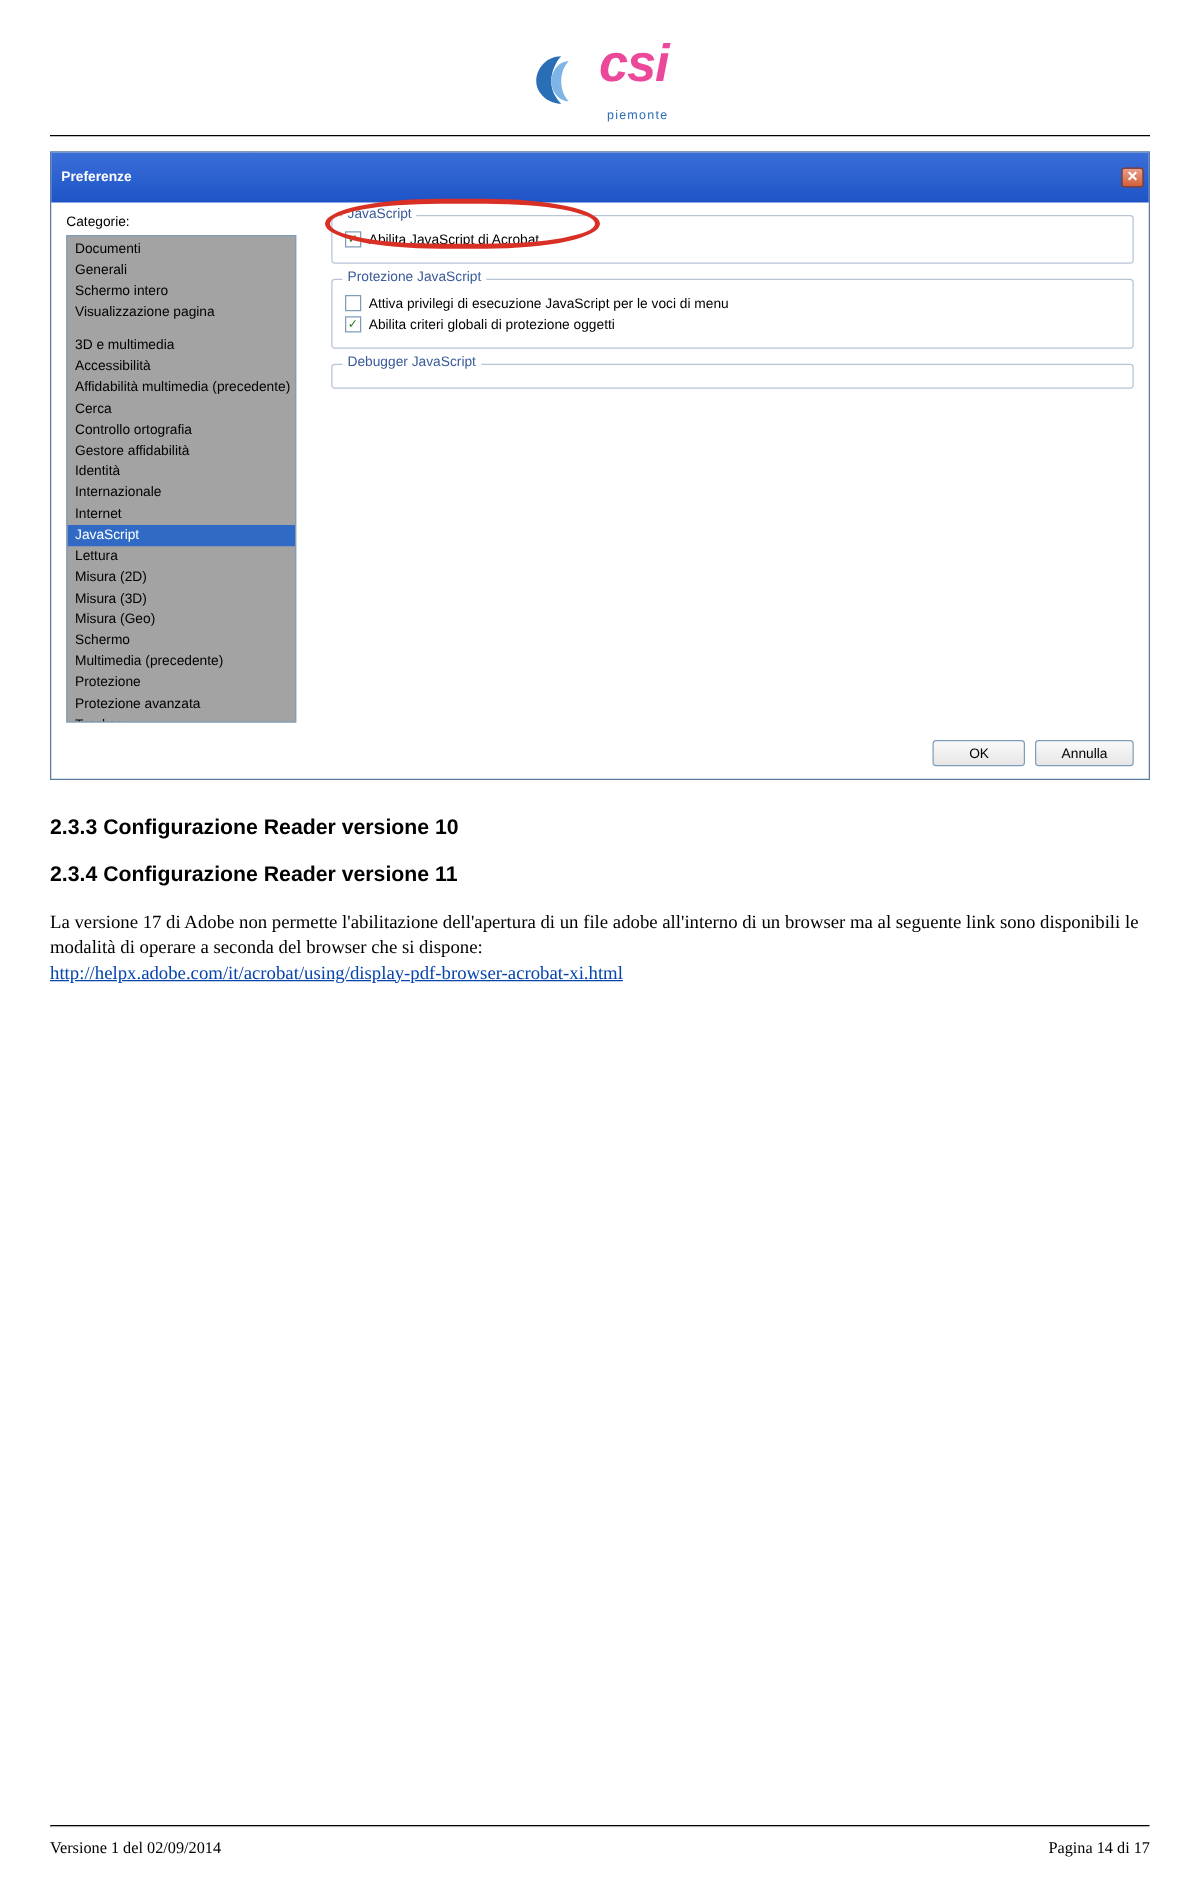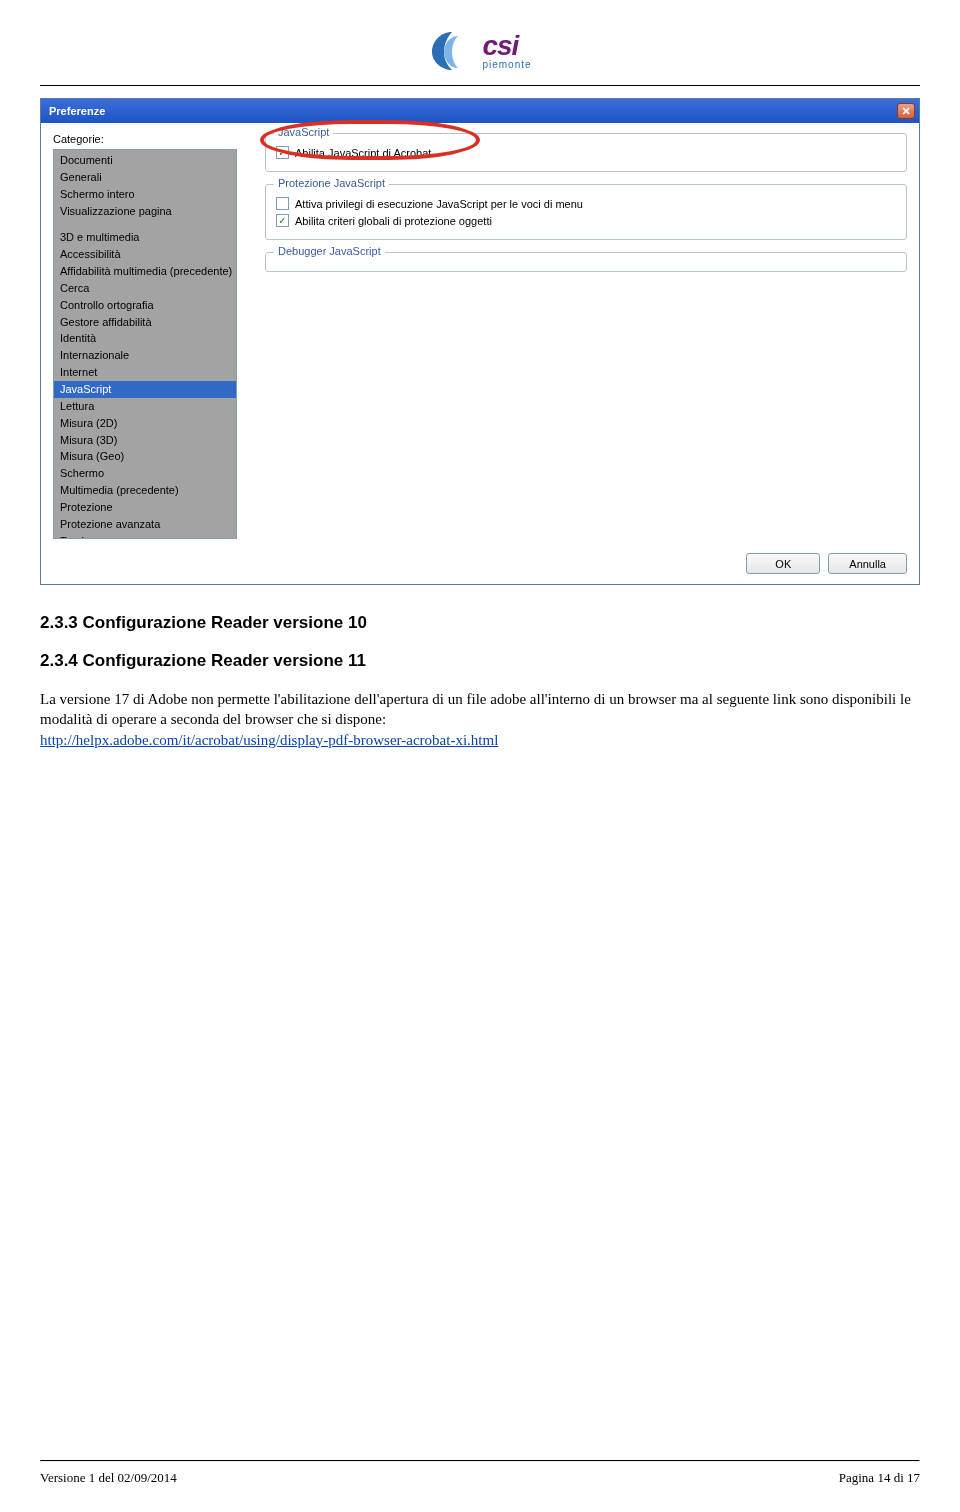--- a/index.html
+++ b/index.html
@@ -26,31 +26,31 @@
     gap: 6px;
   }
   .logo-mark svg { display: block; }
   .logo-text {
     display: flex;
     flex-direction: column;
     align-items: flex-start;
     line-height: 1;
   }
   .logo-text .csi {
-    font-size: 28px;
+    font-size: 42px;
     font-weight: 800;
-    color: #701a75;
+    color: #ec4899;
     font-style: italic;
     letter-spacing: -1px;
   }
   .logo-text .piemonte {
     font-size: 10px;
     color: #2a6fb5;
     letter-spacing: 1px;
-    margin-top: 0;
+    margin-top: 16px;
     align-self: flex-end;
   }
   .top-sep {
     border: none;
     border-top: 1px solid #000;
     margin: 6px 0 12px 0;
   }
 
   
   .dialog {
@@ -58,21 +58,21 @@
     background: #fff;
     width: 100%;
     font-family: Tahoma, Arial, sans-serif;
     font-size: 11px;
     color: #000;
     margin-bottom: 28px;
   }
   .dlg-title {
     background: linear-gradient(#3a6fd8, #1e53c7);
     color: #fff;
-    height: 24px;
+    height: 40px;
     display: flex;
     align-items: center;
     justify-content: space-between;
     padding: 0 4px 0 8px;
     font-weight: bold;
   }
   .close-btn {
     width: 18px;
     height: 16px;
     background: linear-gradient(#e9a08a, #d35f3a);

